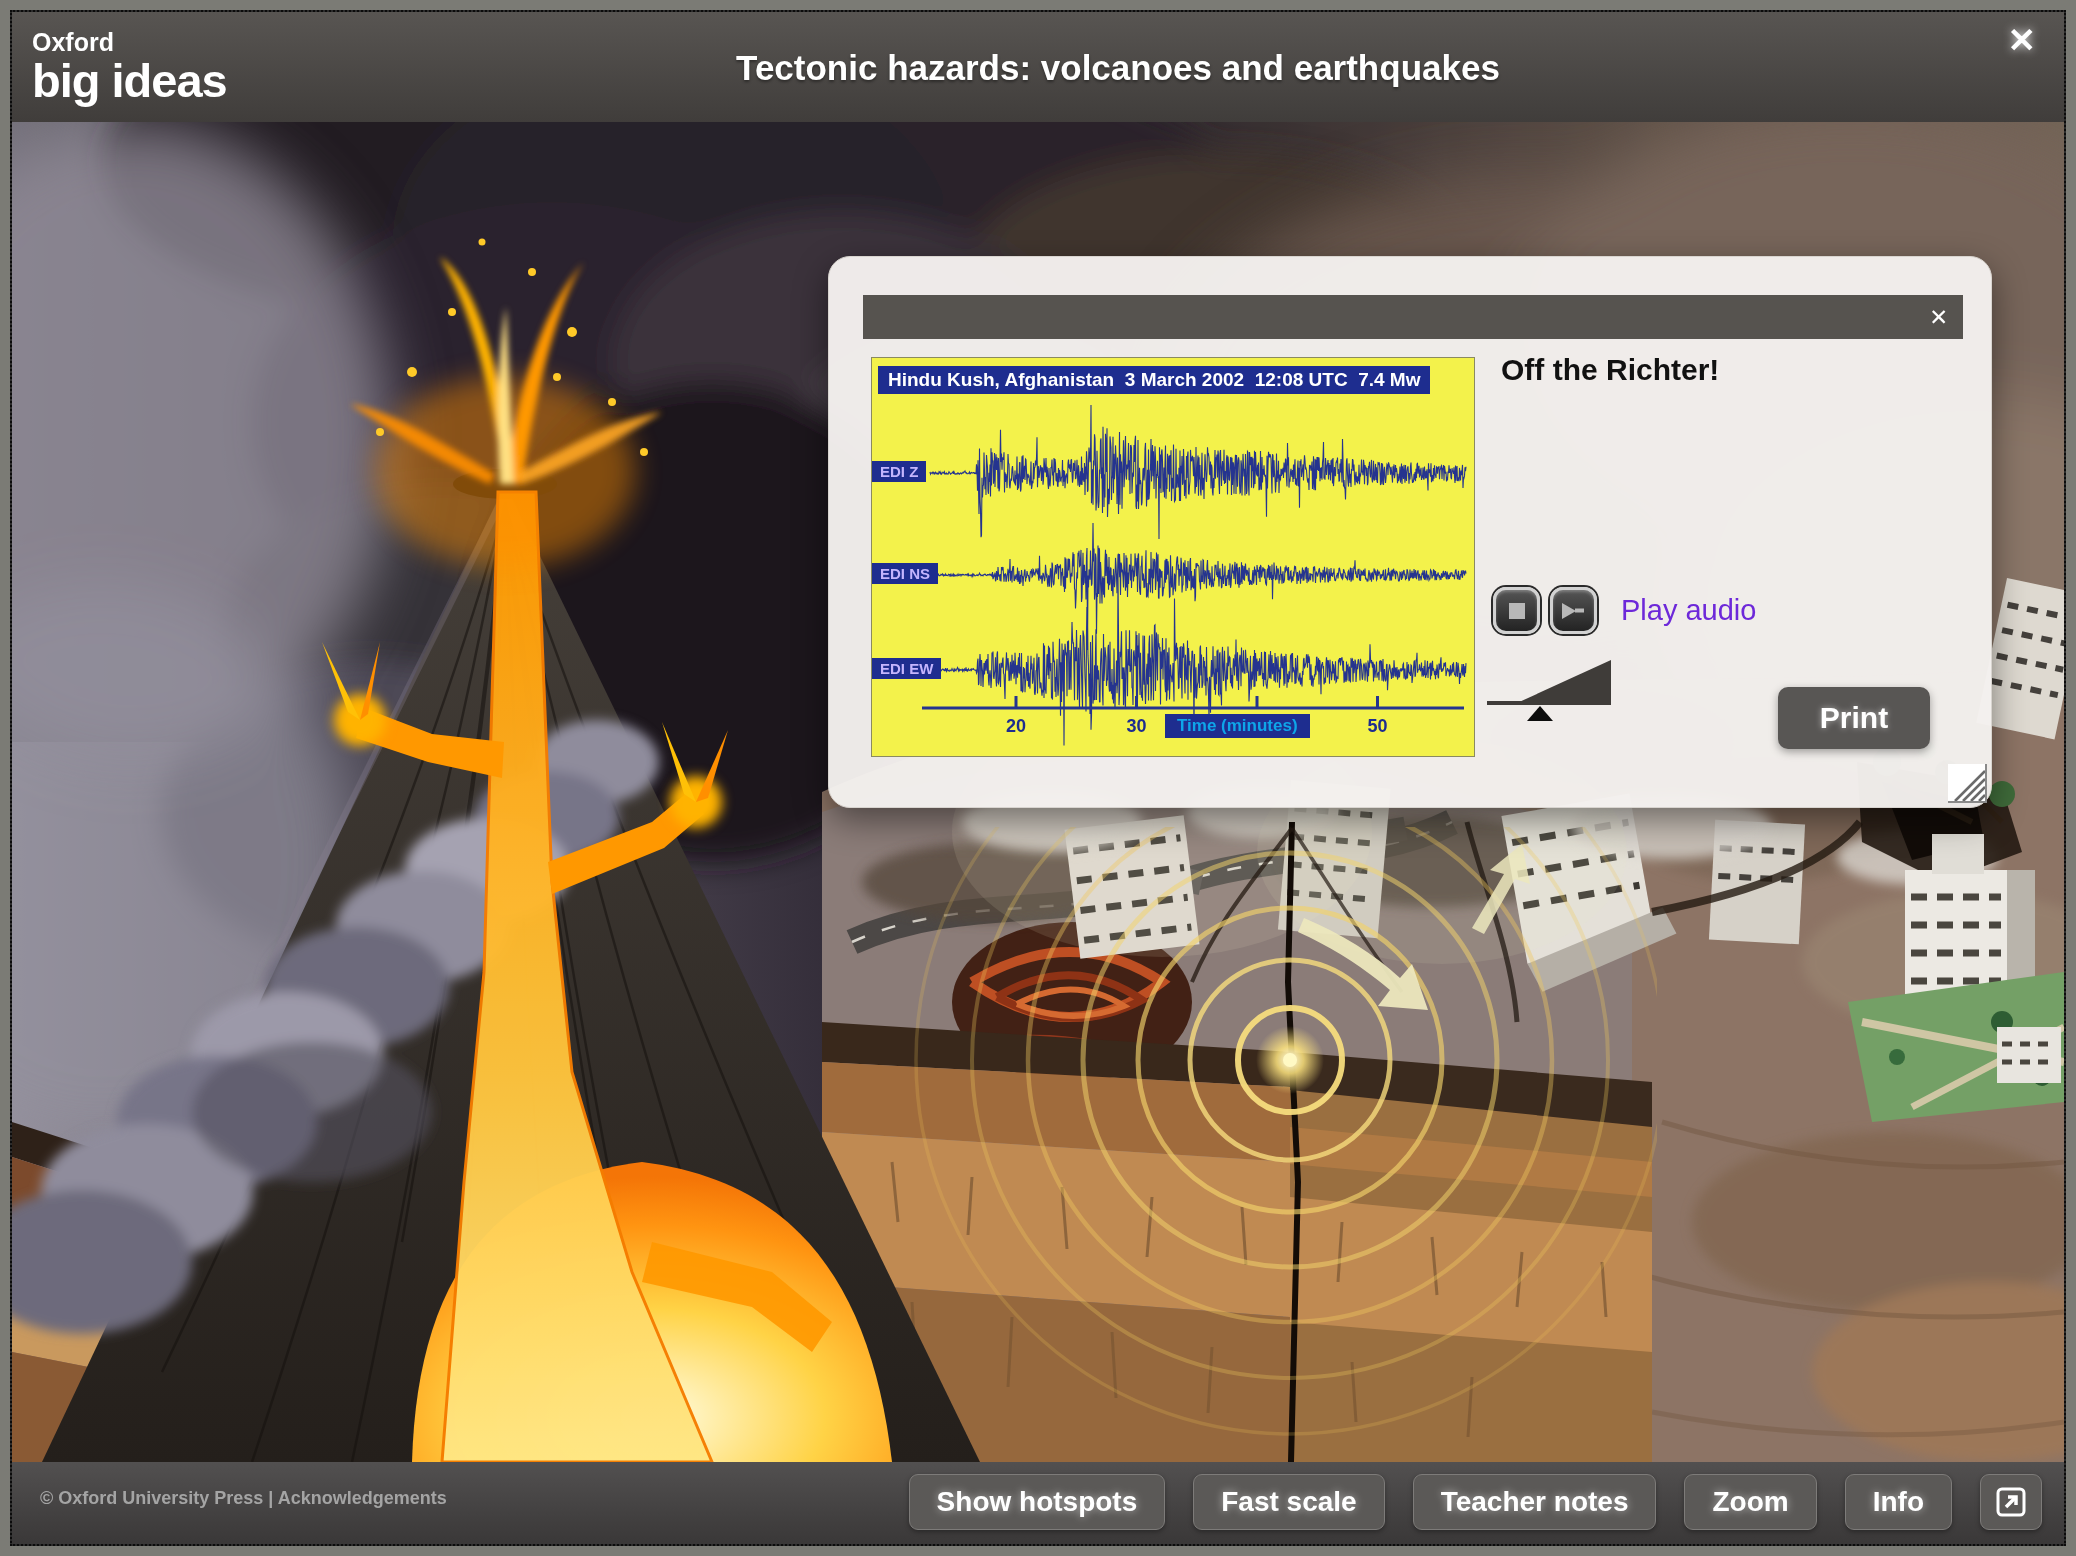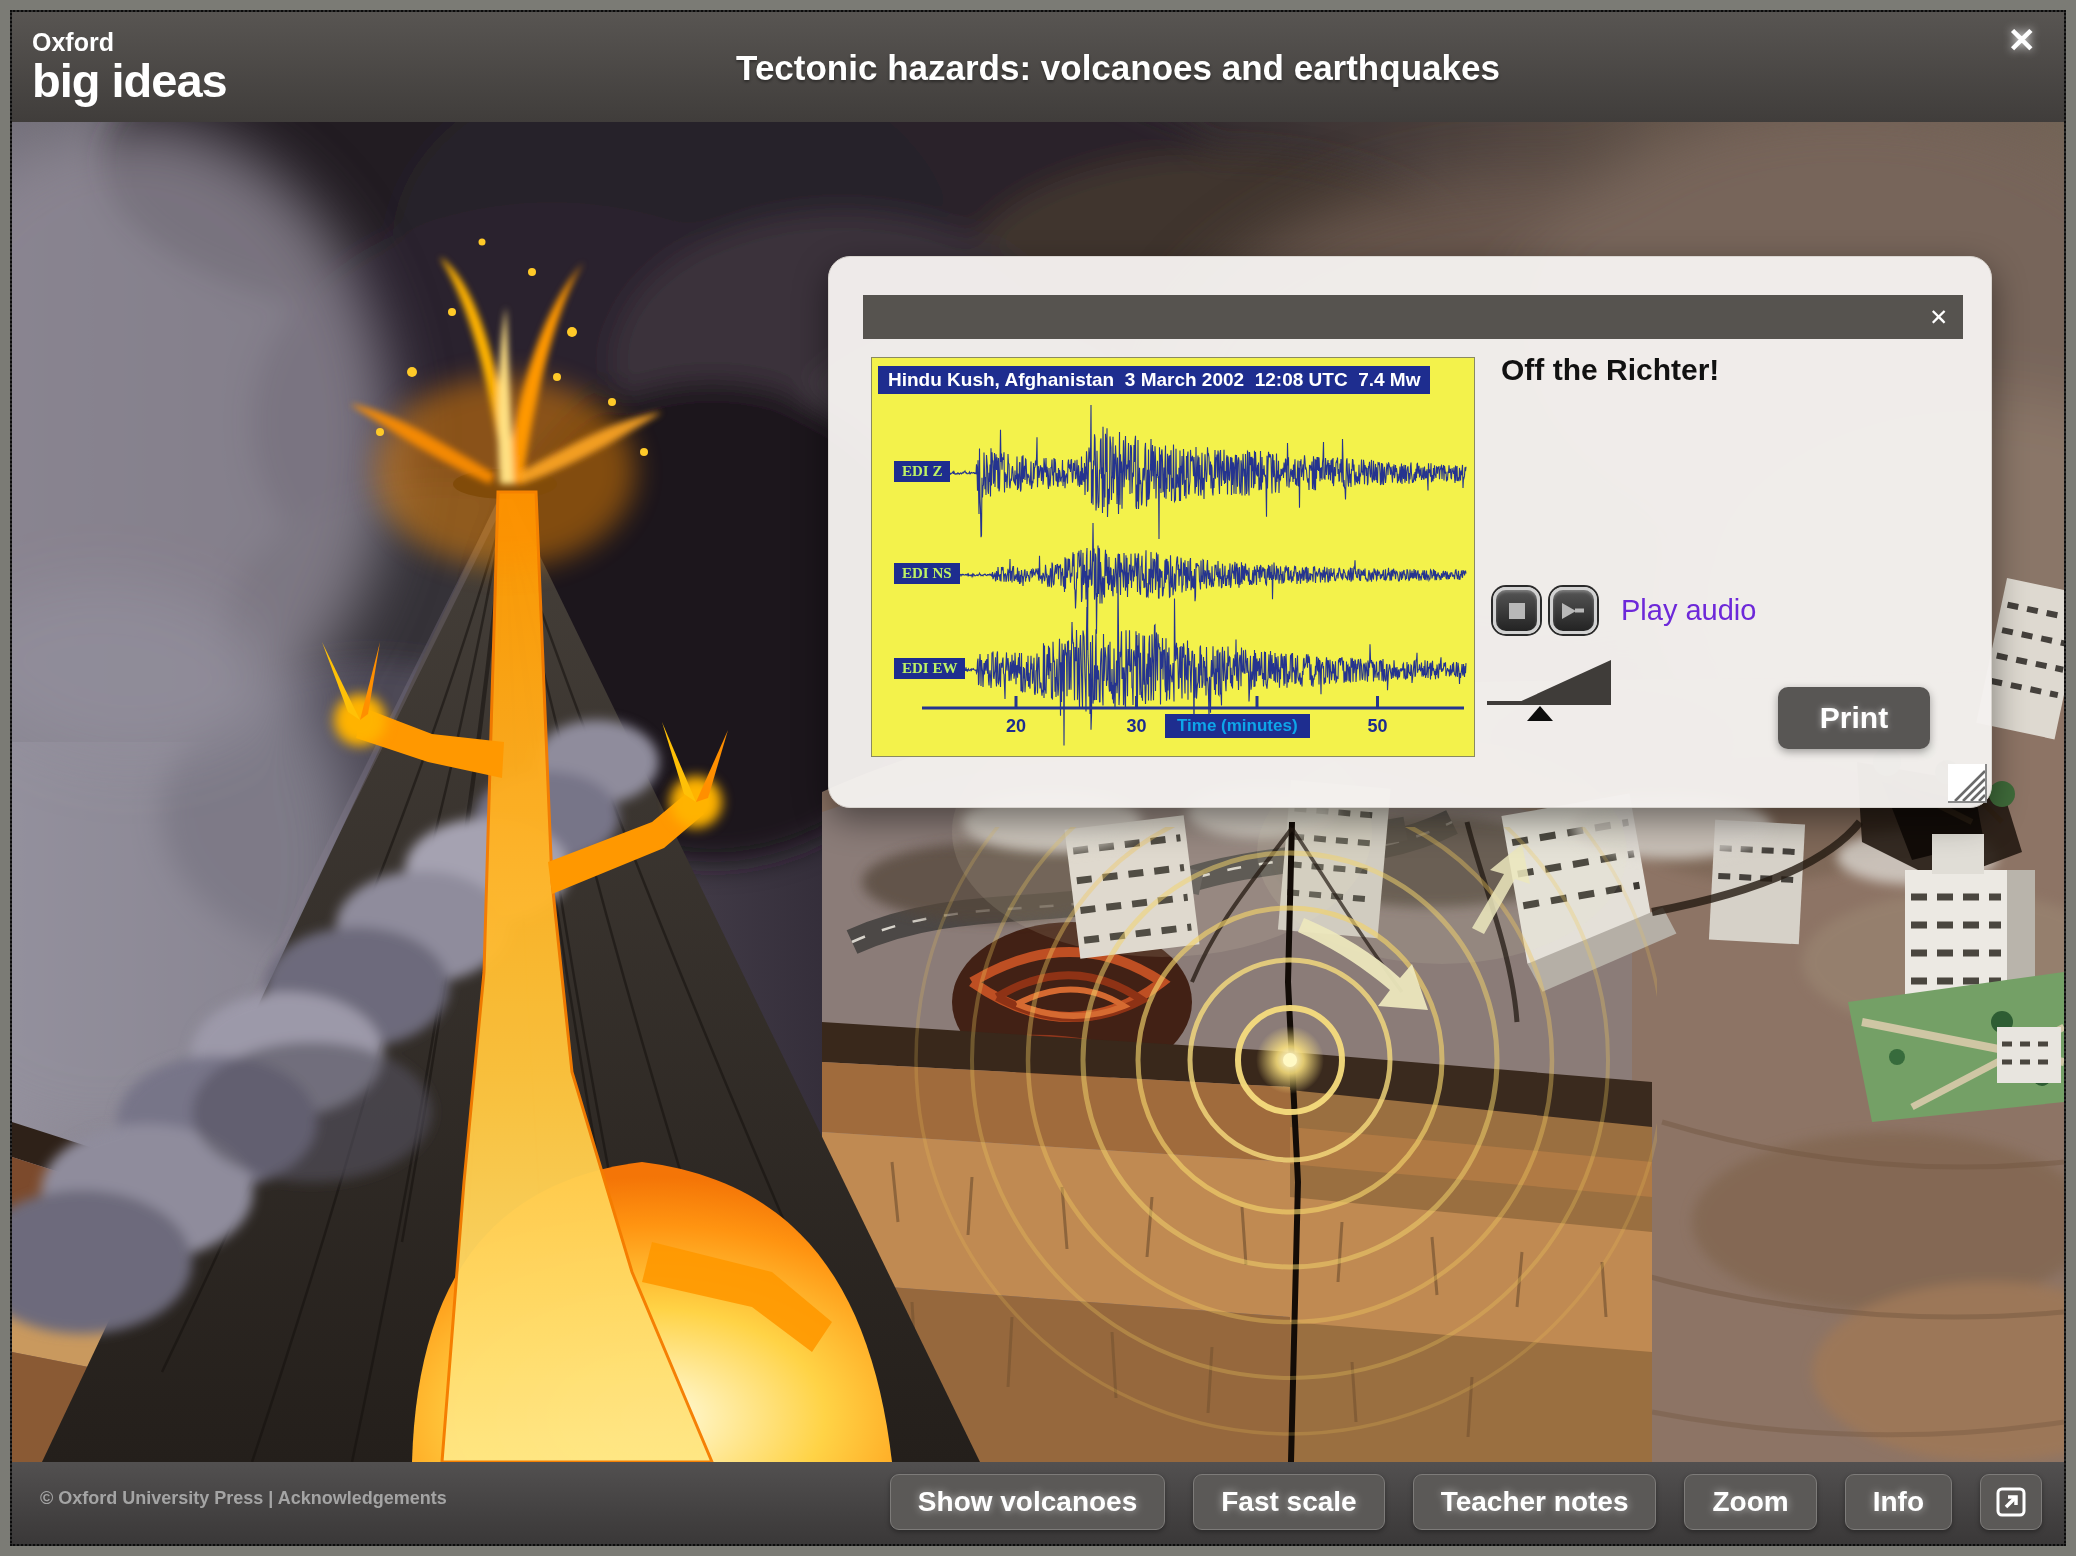--- a/index.html
+++ b/index.html
@@ -26,22 +26,22 @@
     box-shadow:0 12px 34px rgba(0,0,0,.45);}
   .popup-titlebar{position:absolute;left:34px;right:28px;top:38px;height:44px;background:#56534f;}
   .popup-close{position:absolute;right:16px;top:4px;color:#fff;font-size:28px;font-weight:bold;
     font-family:"DejaVu Sans Mono",monospace;cursor:pointer;}
 
   
   .seismo{position:absolute;left:42px;top:100px;width:602px;height:398px;
     background:#f3f24b;border:1px solid #8a8a60;}
   .seis-title{position:absolute;left:6px;top:8px;background:#1e2d8f;color:#fff;
     font-size:19px;font-weight:bold;padding:3px 10px;white-space:pre;}
-  .seis-station{position:absolute;left:22px;background:#1e2d8f;color:#bef264;
-    font-size:15px;font-weight:bold;padding:2px 8px;font-family:Liberation Serif, serif;}
+  .seis-station{position:absolute;left:0;background:#1e2d8f;color:#c4b5fd;
+    font-size:15px;font-weight:bold;padding:2px 8px;}
   .seis-tick{position:absolute;width:60px;text-align:center;color:#1e2d8f;
     font-size:18px;font-weight:bold;top:358px;}
   .seis-xlabel{position:absolute;top:356px;background:#1e2d8f;color:#0ea5e9;
     font-size:17px;font-weight:bold;padding:2px 12px;}
   .seismo svg{position:absolute;left:0;top:0;}
 
   
   .pr-head{position:absolute;left:672px;top:96px;width:470px;color:#111;
     font-size:30px;font-weight:bold;}
   .pr-body{position:absolute;left:672px;top:162px;width:472px;color:#1a1a1a;
@@ -479,21 +479,21 @@
             <path d="M24,38 L38,24"></path>
             <path d="M32,38 L38,32"></path>
       </g>
       <path d="M1,39 H39 V1" stroke="#8a8a8a" stroke-width="2" fill="none"></path>
     </svg>
   </div>
 
   <div class="botbar">
     <div class="copyright">© Oxford University Press | Acknowledgements</div>
     <div class="fbtns">
-      <button class="fbtn">Show volcanoes</button>
+      <button class="fbtn">Show hotspots</button>
       <button class="fbtn">Fast scale</button>
       <button class="fbtn">Teacher notes</button>
       <button class="fbtn">Zoom</button>
       <button class="fbtn">Info</button>
       <button class="fbtn fbtn-icon">
         <svg width="32" height="32">
           <rect x="3" y="3" width="26" height="26" rx="4" fill="none" stroke="#fff" stroke-width="3"></rect>
           <path d="M11,21 L20,12" stroke="#fff" stroke-width="3.5"></path>
           <path d="M13,11 L21,11 L21,19" fill="none" stroke="#fff" stroke-width="3.5"></path>
         </svg>

